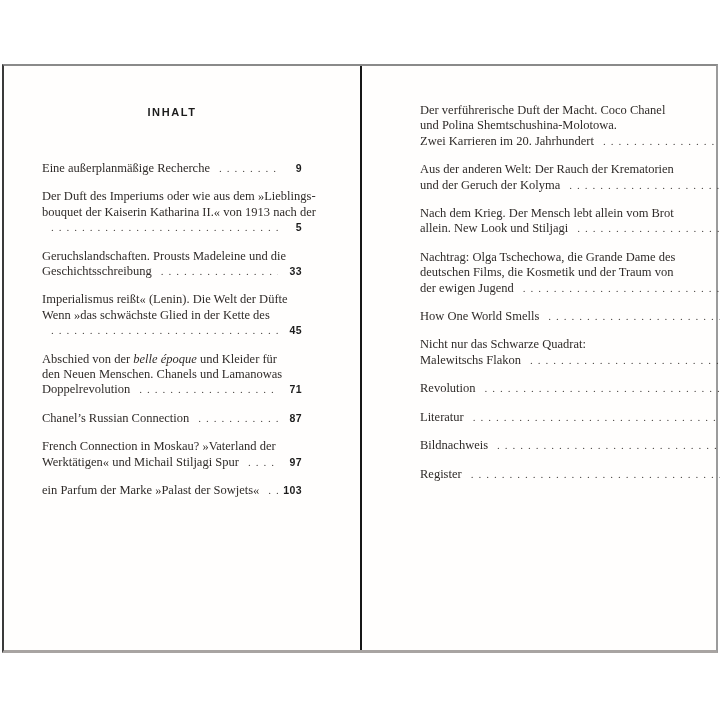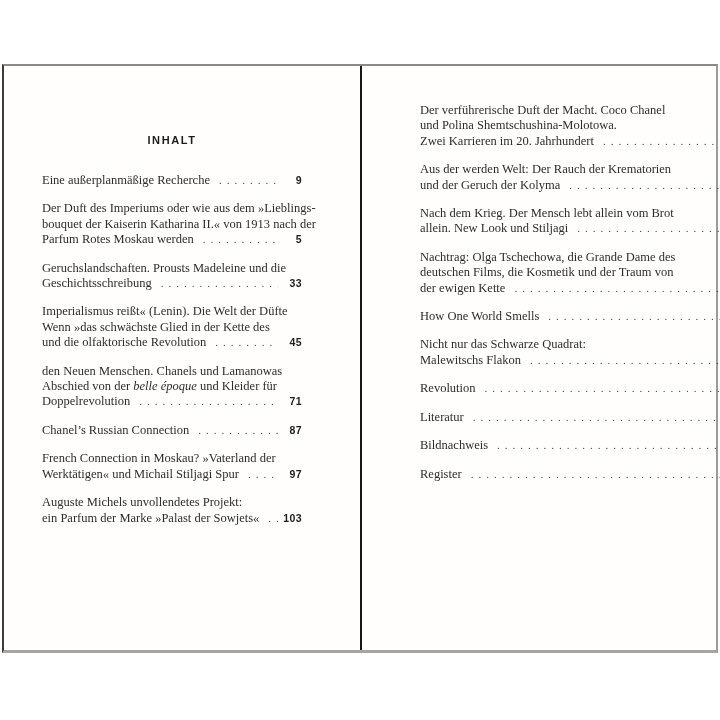--- a/index.html
+++ b/index.html
@@ -35,30 +35,30 @@
   .page-left {
     width: 358px;
     border-right: 2px solid #171717;
     padding: 0 58px 0 38px;
   }
   .page-right {
     flex: 1;
     padding: 37px 39px 0 58px;
   }
   .heading {
-    margin-top: 68px;
+    margin-top: 40px;
     text-align: center;
     font-family: "Liberation Sans", sans-serif;
     font-weight: bold;
     font-size: 11px;
     letter-spacing: 1.6px;
     color: #1c1c1c;
   }
   .entries-left {
-    margin-top: 27px;
+    margin-top: 43px;
   }
   .entry {
     margin-bottom: 13px;
   }
   .line {
     font-size: 12.5px;
     line-height: 15.4px;
     white-space: nowrap;
     color: #2f2b29;
   }
@@ -100,45 +100,43 @@
           <div class="line last">
             <span class="txt">Eine außerplanmäßige Recherche</span>
             <span class="leader">........................................................................................................................</span>
             <span class="pagenum">9</span>
           </div>
         </div>
         <div class="entry">
           <div class="line"><span class="txt">Der Duft des Imperiums oder wie aus dem »Lieblings-</span></div>
           <div class="line"><span class="txt">bouquet der Kaiserin Katharina II.« von 1913 nach der</span></div>
           <div class="line last">
-            <span class="txt">Parfum Rotes Moskau werden</span>
             <span class="leader">........................................................................................................................</span>
             <span class="pagenum">5</span>
           </div>
         </div>
         <div class="entry">
           <div class="line"><span class="txt">Geruchslandschaften. Prousts Madeleine und die</span></div>
           <div class="line last">
             <span class="txt">Geschichtsschreibung</span>
             <span class="leader">........................................................................................................................</span>
             <span class="pagenum">33</span>
           </div>
         </div>
         <div class="entry">
           <div class="line"><span class="txt">Imperialismus reißt« (Lenin). Die Welt der Düfte</span></div>
           <div class="line"><span class="txt">Wenn »das schwächste Glied in der Kette des</span></div>
           <div class="line last">
-            <span class="txt">und die olfaktorische Revolution</span>
             <span class="leader">........................................................................................................................</span>
             <span class="pagenum">45</span>
           </div>
         </div>
         <div class="entry">
+          <div class="line"><span class="txt">Abschied von der <i>belle époque</i> und Kleider für</span></div>
           <div class="line"><span class="txt">den Neuen Menschen. Chanels und Lamanowas</span></div>
-          <div class="line"><span class="txt">Abschied von der <i>belle époque</i> und Kleider für</span></div>
           <div class="line last">
             <span class="txt">Doppelrevolution</span>
             <span class="leader">........................................................................................................................</span>
             <span class="pagenum">71</span>
           </div>
         </div>
         <div class="entry">
           <div class="line last">
             <span class="txt">Chanel’s Russian Connection</span>
             <span class="leader">........................................................................................................................</span>
@@ -147,58 +145,57 @@
         </div>
         <div class="entry">
           <div class="line"><span class="txt">French Connection in Moskau? »Vaterland der</span></div>
           <div class="line last">
             <span class="txt">Werktätigen« und Michail Stiljagi Spur</span>
             <span class="leader">........................................................................................................................</span>
             <span class="pagenum">97</span>
           </div>
         </div>
         <div class="entry">
-          <div class="line"><span class="txt">Auguste Michels unvollendetes Projekt:</span></div>
           <div class="line last">
             <span class="txt">ein Parfum der Marke »Palast der Sowjets«</span>
             <span class="leader">........................................................................................................................</span>
             <span class="pagenum">103</span>
           </div>
         </div>
       </div>
   </div>
   <div class="page page-right">
     <div class="entries entries-right">
         <div class="entry">
           <div class="line"><span class="txt">Der verführerische Duft der Macht. Coco Chanel</span></div>
           <div class="line"><span class="txt">und Polina Shemtschushina-Molotowa.</span></div>
           <div class="line last">
             <span class="txt">Zwei Karrieren im 20. Jahrhundert</span>
             <span class="leader">........................................................................................................................</span>
           </div>
         </div>
         <div class="entry">
-          <div class="line"><span class="txt">Aus der werden Welt: Der Rauch der Krematorien</span></div>
+          <div class="line"><span class="txt">Aus der anderen Welt: Der Rauch der Krematorien</span></div>
           <div class="line last">
             <span class="txt">und der Geruch der Kolyma</span>
             <span class="leader">........................................................................................................................</span>
           </div>
         </div>
         <div class="entry">
           <div class="line"><span class="txt">Nach dem Krieg. Der Mensch lebt allein vom Brot</span></div>
           <div class="line last">
             <span class="txt">allein. New Look und Stiljagi</span>
             <span class="leader">........................................................................................................................</span>
           </div>
         </div>
         <div class="entry">
           <div class="line"><span class="txt">Nachtrag: Olga Tschechowa, die Grande Dame des</span></div>
           <div class="line"><span class="txt">deutschen Films, die Kosmetik und der Traum von</span></div>
           <div class="line last">
-            <span class="txt">der ewigen Kette</span>
+            <span class="txt">der ewigen Jugend</span>
             <span class="leader">........................................................................................................................</span>
           </div>
         </div>
         <div class="entry">
           <div class="line last">
             <span class="txt">How One World Smells</span>
             <span class="leader">........................................................................................................................</span>
           </div>
         </div>
         <div class="entry">

